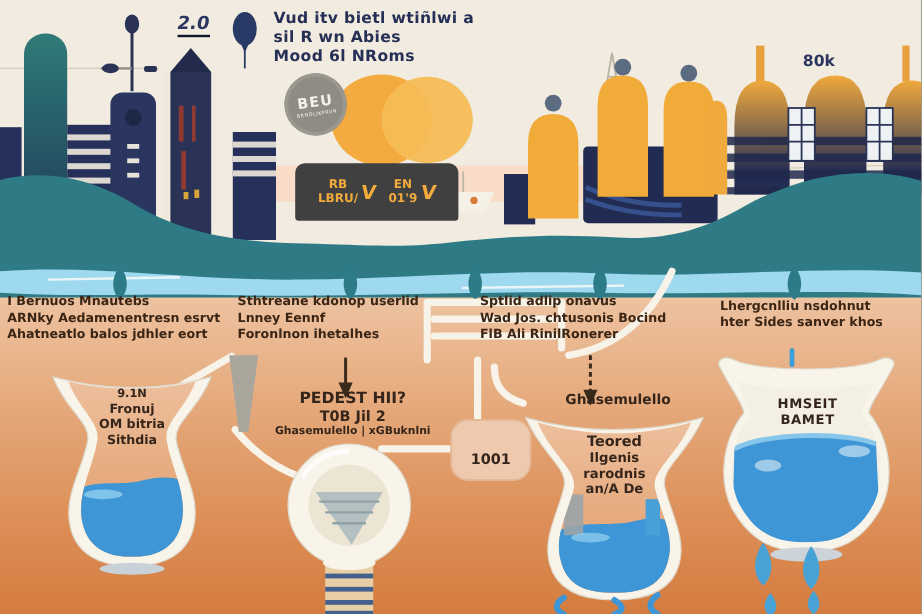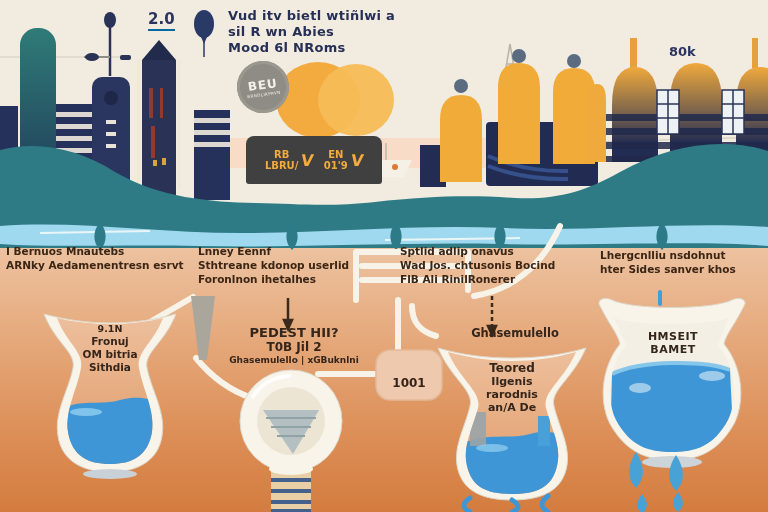--- a/index.html
+++ b/index.html
@@ -7,22 +7,22 @@
          background:#f1ebe0;font-family:"DejaVu Sans",sans-serif;}
   .abs{position:absolute;}
   svg{position:absolute;left:0;top:0;display:block;}
   
   .ground{left:0;top:234px;width:768px;height:278px;
           background:linear-gradient(#eec6a6 0%,#e6ab7e 35%,#dd9059 70%,#d47c3f 100%);}
   
   .headline{left:228px;top:8px;width:216px;text-align:left;color:#262f55;
             font-weight:700;font-size:13px;line-height:16px;letter-spacing:.3px;}
   .note{color:#2b3560;font-weight:700;}
-  .note-20{left:148px;top:10px;font-size:15px;
-           border-bottom:2px solid #0369a1;padding-bottom:1px;}
+  .note-20{left:148px;top:10px;font-size:15px;font-style:italic;
+           border-bottom:2px solid #0f172a;padding-bottom:1px;}
   .note-80k{left:669px;top:44px;font-size:13px;}
   
   .badge{left:237px;top:61px;width:52px;height:52px;border-radius:50%;
          background:#8e8c84;box-shadow:inset 0 0 0 3px #9b998f;
          display:flex;flex-direction:column;align-items:center;justify-content:center;
          transform:rotate(-8deg);color:#f4f1e8;}
   .badge .t{font-weight:700;font-size:12px;letter-spacing:1px;}
   .badge .s{font-size:4px;letter-spacing:.5px;}
   
   .sign{left:246px;top:136px;width:136px;height:48px;background:#404040;
@@ -357,24 +357,25 @@
         <div>EN</div>
         <div>01'9</div>
       </div>
       <div class="mark">V</div>
     </div>
   </div>
 
   <div class="abs gcol gcol1">
     <div>I Bernuos Mnautebs</div>
     <div>ARNky Aedamenentresn esrvt</div>
+    <div>Ahatneatlo balos jdhler eort</div>
   </div>
   <div class="abs gcol gcol2">
+    <div>Sthtreane kdonop userlid</div>
     <div>Lnney Eennf</div>
-    <div>Sthtreane kdonop userlid</div>
     <div>Foronlnon ihetalhes</div>
   </div>
   <div class="abs gcol gcol3">
     <div>Sptlid adlip onavus</div>
     <div>Wad Jos. chtusonis Bocind</div>
     <div>FlB Ali RinilRonerer</div>
   </div>
   <div class="abs gcol gcol4">
     <div>Lhergcnlliu nsdohnut</div>
     <div>hter Sides sanver khos</div>

